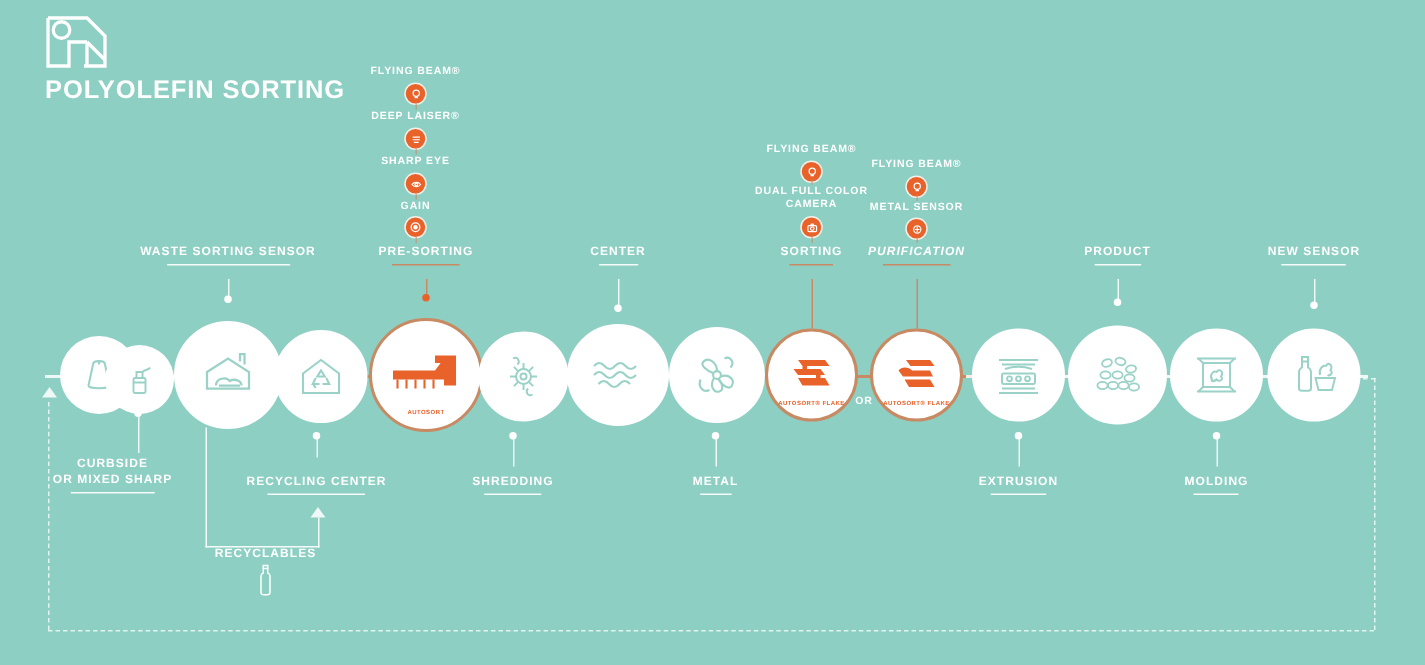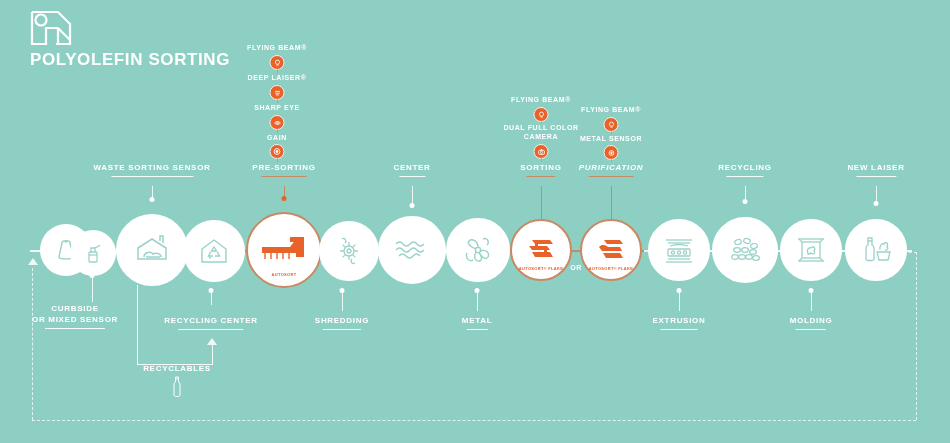--- a/index.html
+++ b/index.html
@@ -320,27 +320,27 @@
     <span>SORTING</span><span class="ul"></span>
   </div>
   <div class="stem accent" style="left:541px;top:186px;height:33px;"></div>
 
   <div class="lbl accent" style="left:611px;top:163px;font-style:italic;">
     <span>PURIFICATION</span><span class="ul"></span>
   </div>
   <div class="stem accent" style="left:611px;top:186px;height:33px;"></div>
 
   <div class="lbl" style="left:745px;top:163px;">
-    <span>RECYCLING</span><span class="ul"></span>
+    <span>PRODUCT</span><span class="ul"></span>
   </div>
   <div class="stem" style="left:745px;top:186px;height:16px;"></div>
   <div class="dot" style="left:745px;top:199px;"></div>
 
   <div class="lbl" style="left:876px;top:163px;">
-    <span>NEW LAISER</span><span class="ul"></span>
+    <span>NEW SENSOR</span><span class="ul"></span>
   </div>
   <div class="stem" style="left:876px;top:186px;height:18px;"></div>
   <div class="dot" style="left:876px;top:201px;"></div>
 
   <div class="sensor-lbl" style="left:277px;top:43px;">FLYING BEAM®</div>
   <div class="sensor-ico" style="left:277px;top:55px;">
     <svg width="8" height="8" viewBox="0 0 10 10" fill="none" stroke="#ffffff" stroke-width="1">
         <circle cx="5" cy="4" r="2.6"></circle>
         <path d="M3.6 7.6 H6.4"></path>
       </svg>
@@ -405,21 +405,21 @@
         <path d="M3 5 H7 M5 3 V7"></path>
       </svg>
   </div>
   <div class="stem accent" style="left:611px;top:130px;height:4px;opacity:.6;"></div>
   <div class="stem accent" style="left:611px;top:158px;height:4px;opacity:.6;"></div>
 
   <div class="dot" style="left:92px;top:273px;"></div>
   <div class="stem" style="left:92px;top:276px;height:26px;"></div>
   <div class="lbl two" style="left:75px;top:303px;">
     <span>CURBSIDE</span><br>
-    <span>OR MIXED SENSOR</span><span class="ul"></span>
+    <span>OR MIXED SHARP</span><span class="ul"></span>
   </div>
 
   <div class="dot" style="left:211px;top:288px;"></div>
   <div class="stem" style="left:211px;top:291px;height:14px;"></div>
   <div class="lbl" style="left:211px;top:316px;">
     <span>RECYCLING CENTER</span><span class="ul"></span>
   </div>
 
   <div class="dot" style="left:342px;top:288px;"></div>
   <div class="stem" style="left:342px;top:291px;height:20px;"></div>

